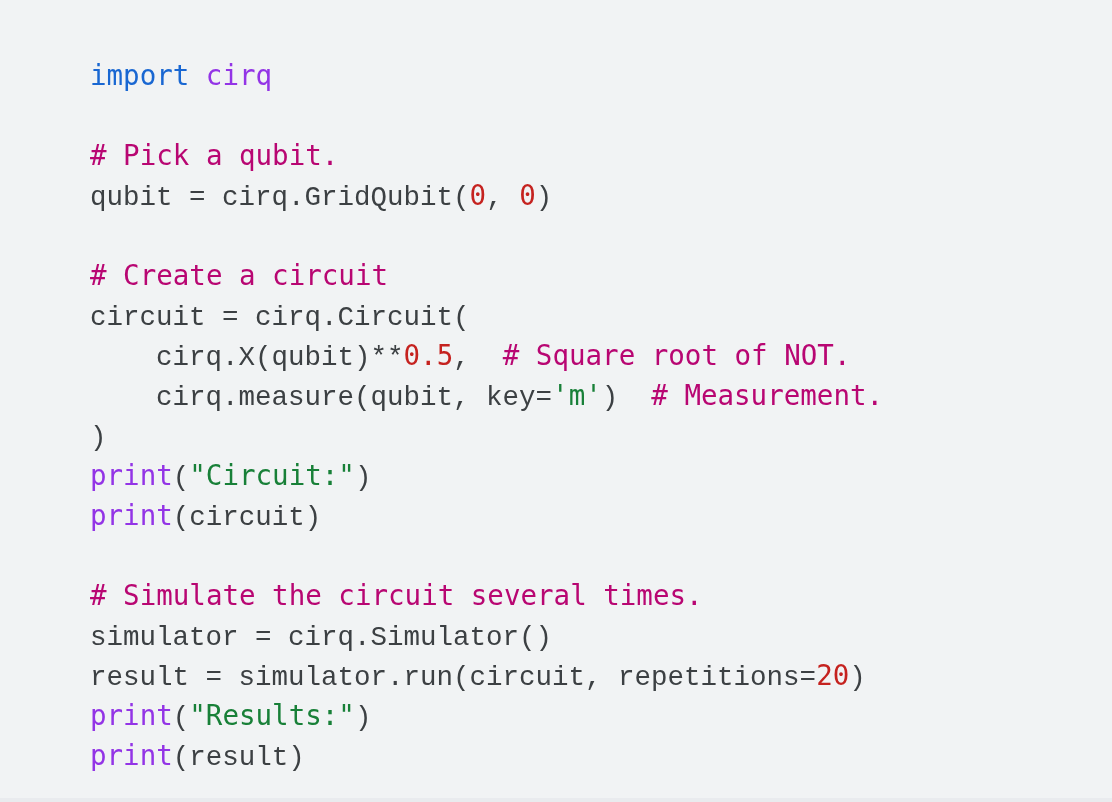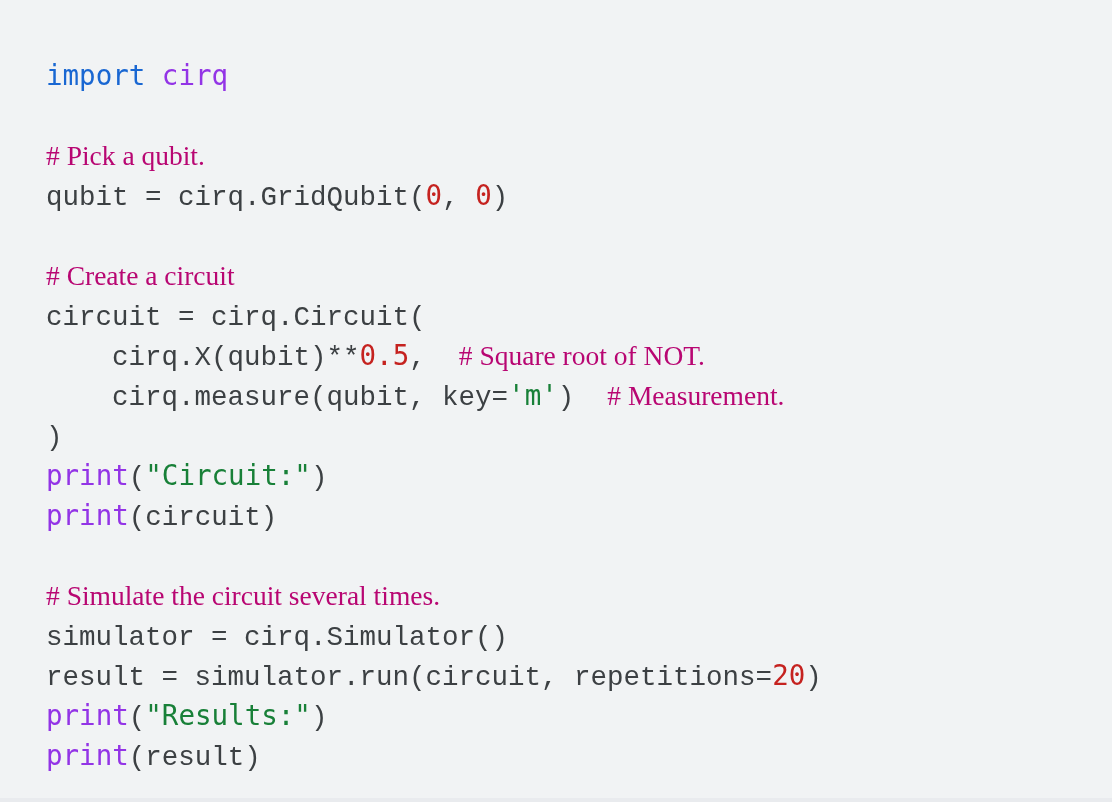--- a/index.html
+++ b/index.html
@@ -14,28 +14,29 @@
     box-sizing: border-box;
     width: 920px;
     height: 798px;
     padding: 55px 20px 0 46px;
     font-family: "DejaVu Sans Mono", "Liberation Mono", monospace;
     font-size: 27.5px;
     line-height: 40px;
     white-space: pre;
     color: var(--c-plain, #3c4043);
     overflow: hidden;
+    margin-left: 44px;
   }
   .code-line {
     height: 40px;
   }
   .tok-plain   { color: var(--c-plain,   #3c4043); font-family: Liberation Mono, monospace; }
   .tok-keyword { color: var(--c-keyword, #1967d2); }
   .tok-builtin { color: var(--c-builtin, #9334e6); }
-  .tok-comment { color: var(--c-comment, #b80672); font-family: Liberation Serif, serif; }
+  .tok-comment { color: var(--c-comment, #b80672); }
   .tok-string  { color: var(--c-string,  #188038); }
   .tok-number  { color: var(--c-number,  #c5221f); }
   .bottom-edge {
     position: absolute;
     left: 0;
     bottom: 0;
     width: 1112px;
     height: 4px;
     background: var(--c-edge, #e9ebee);
   }

